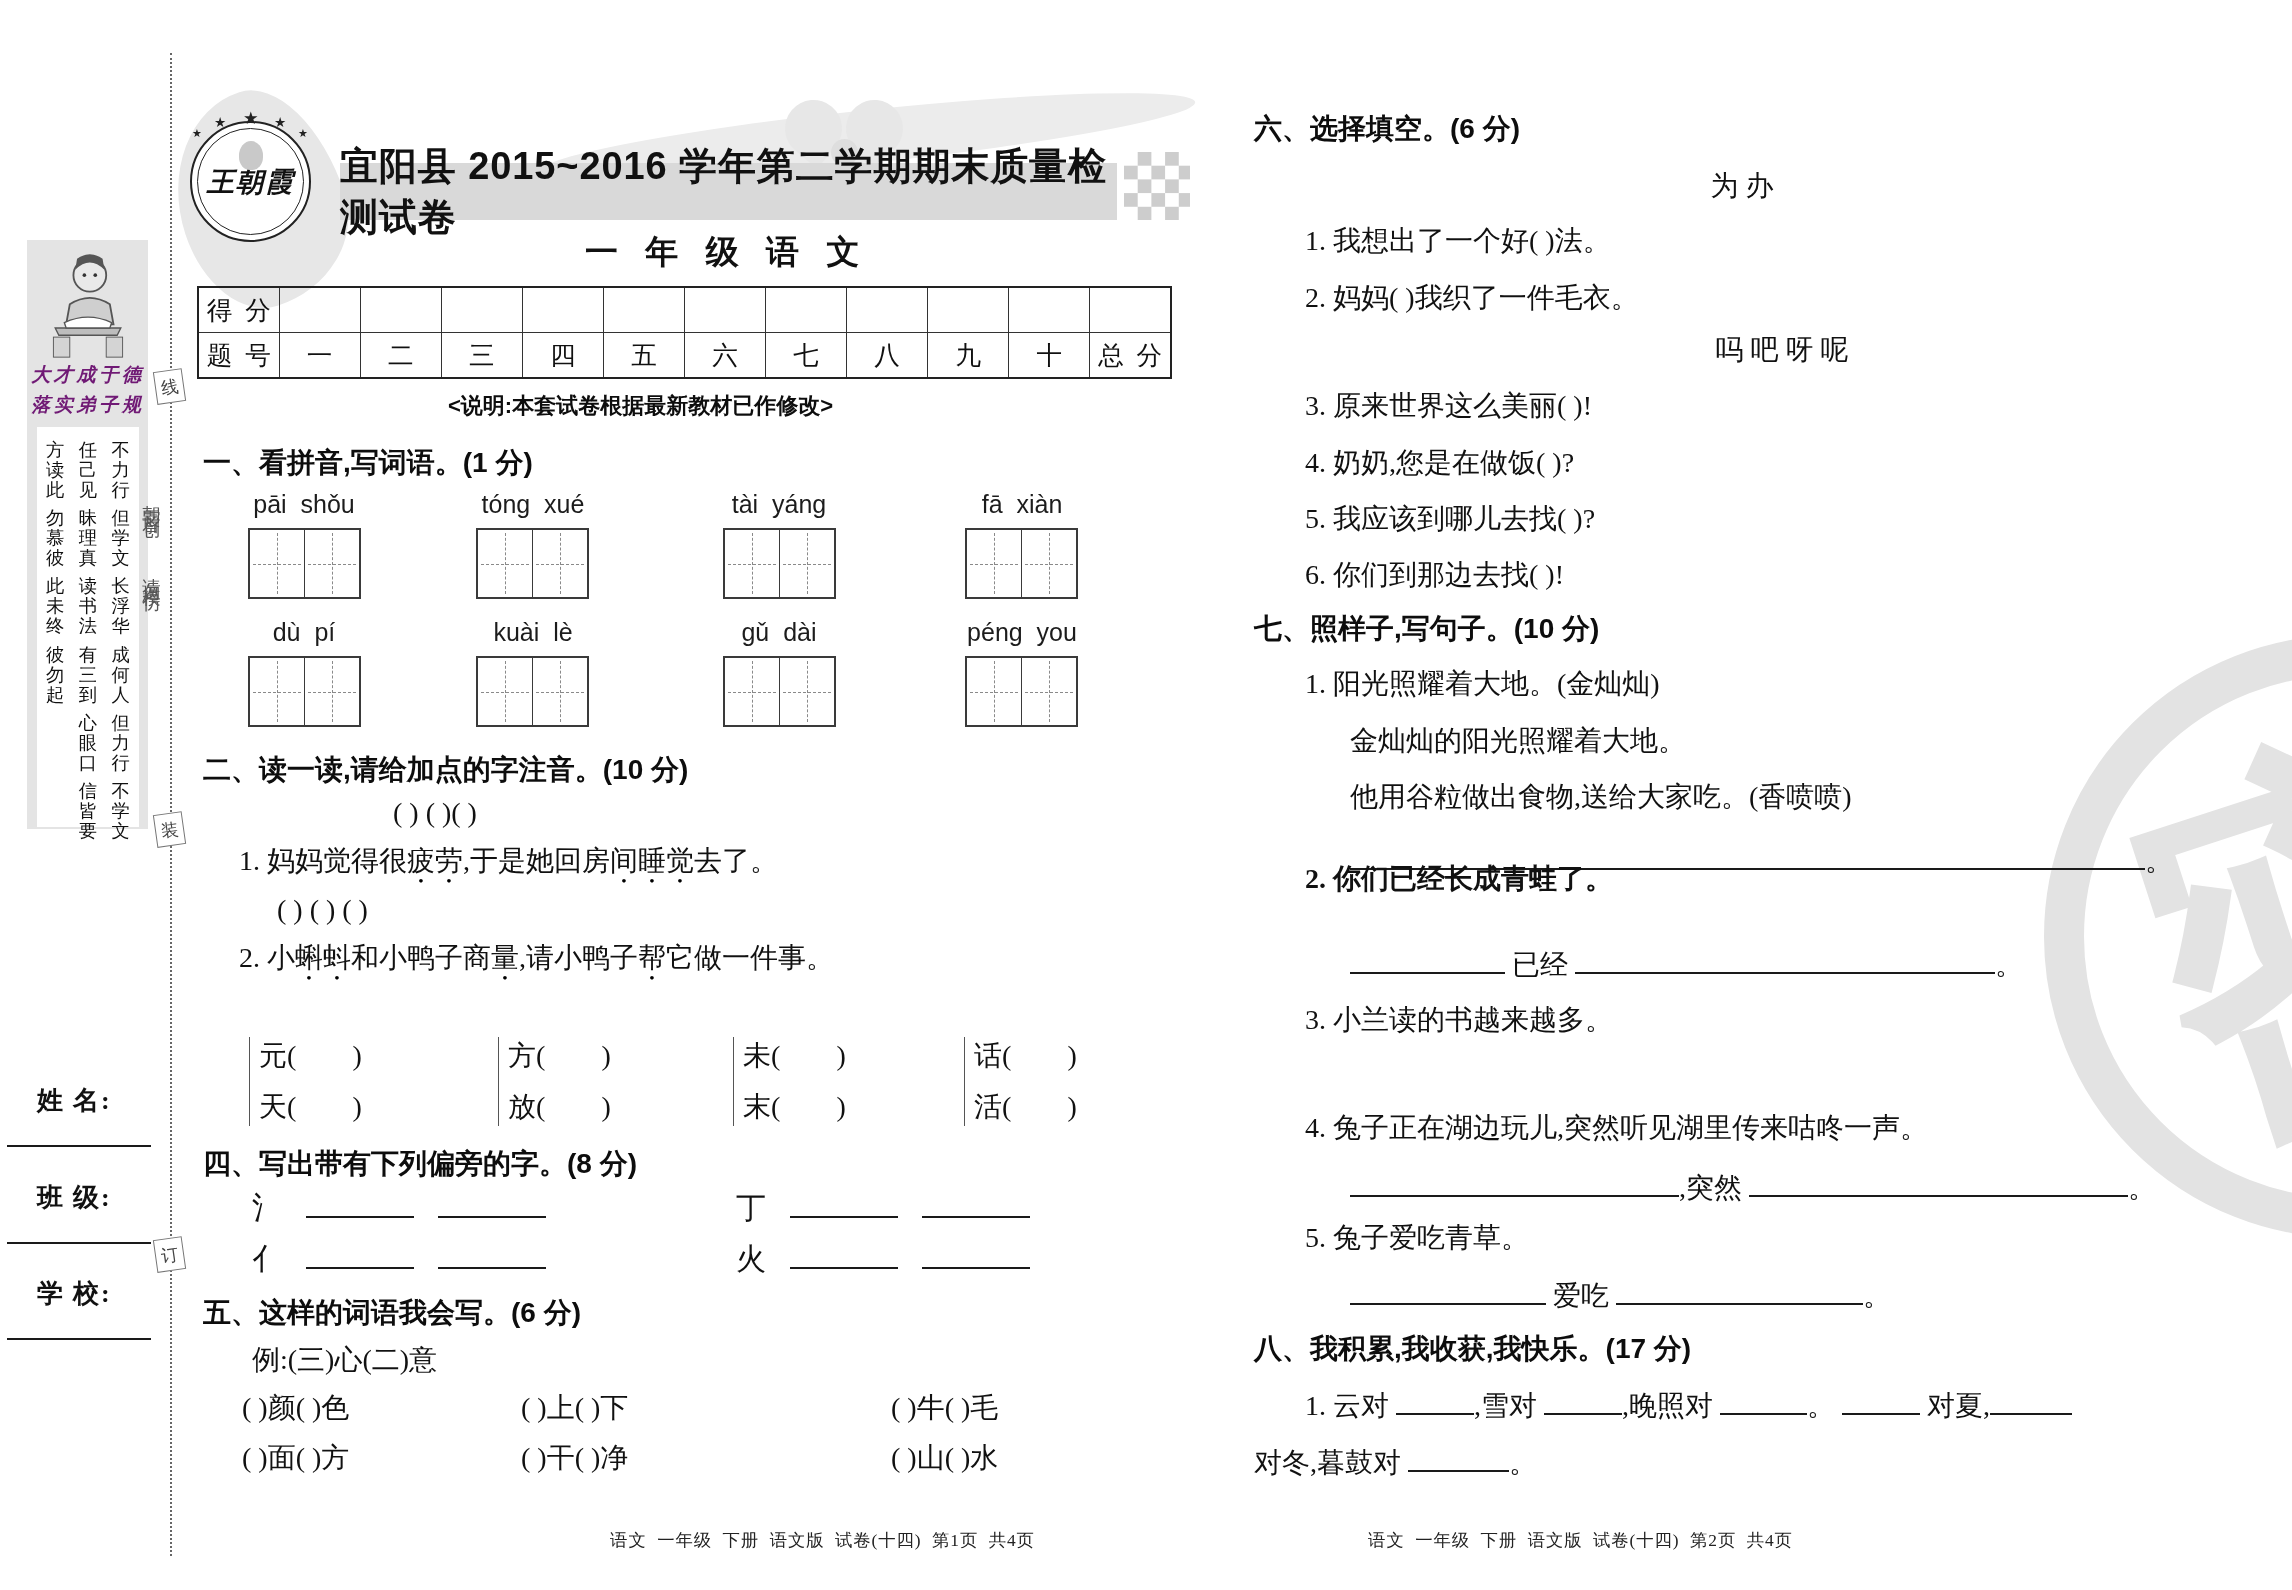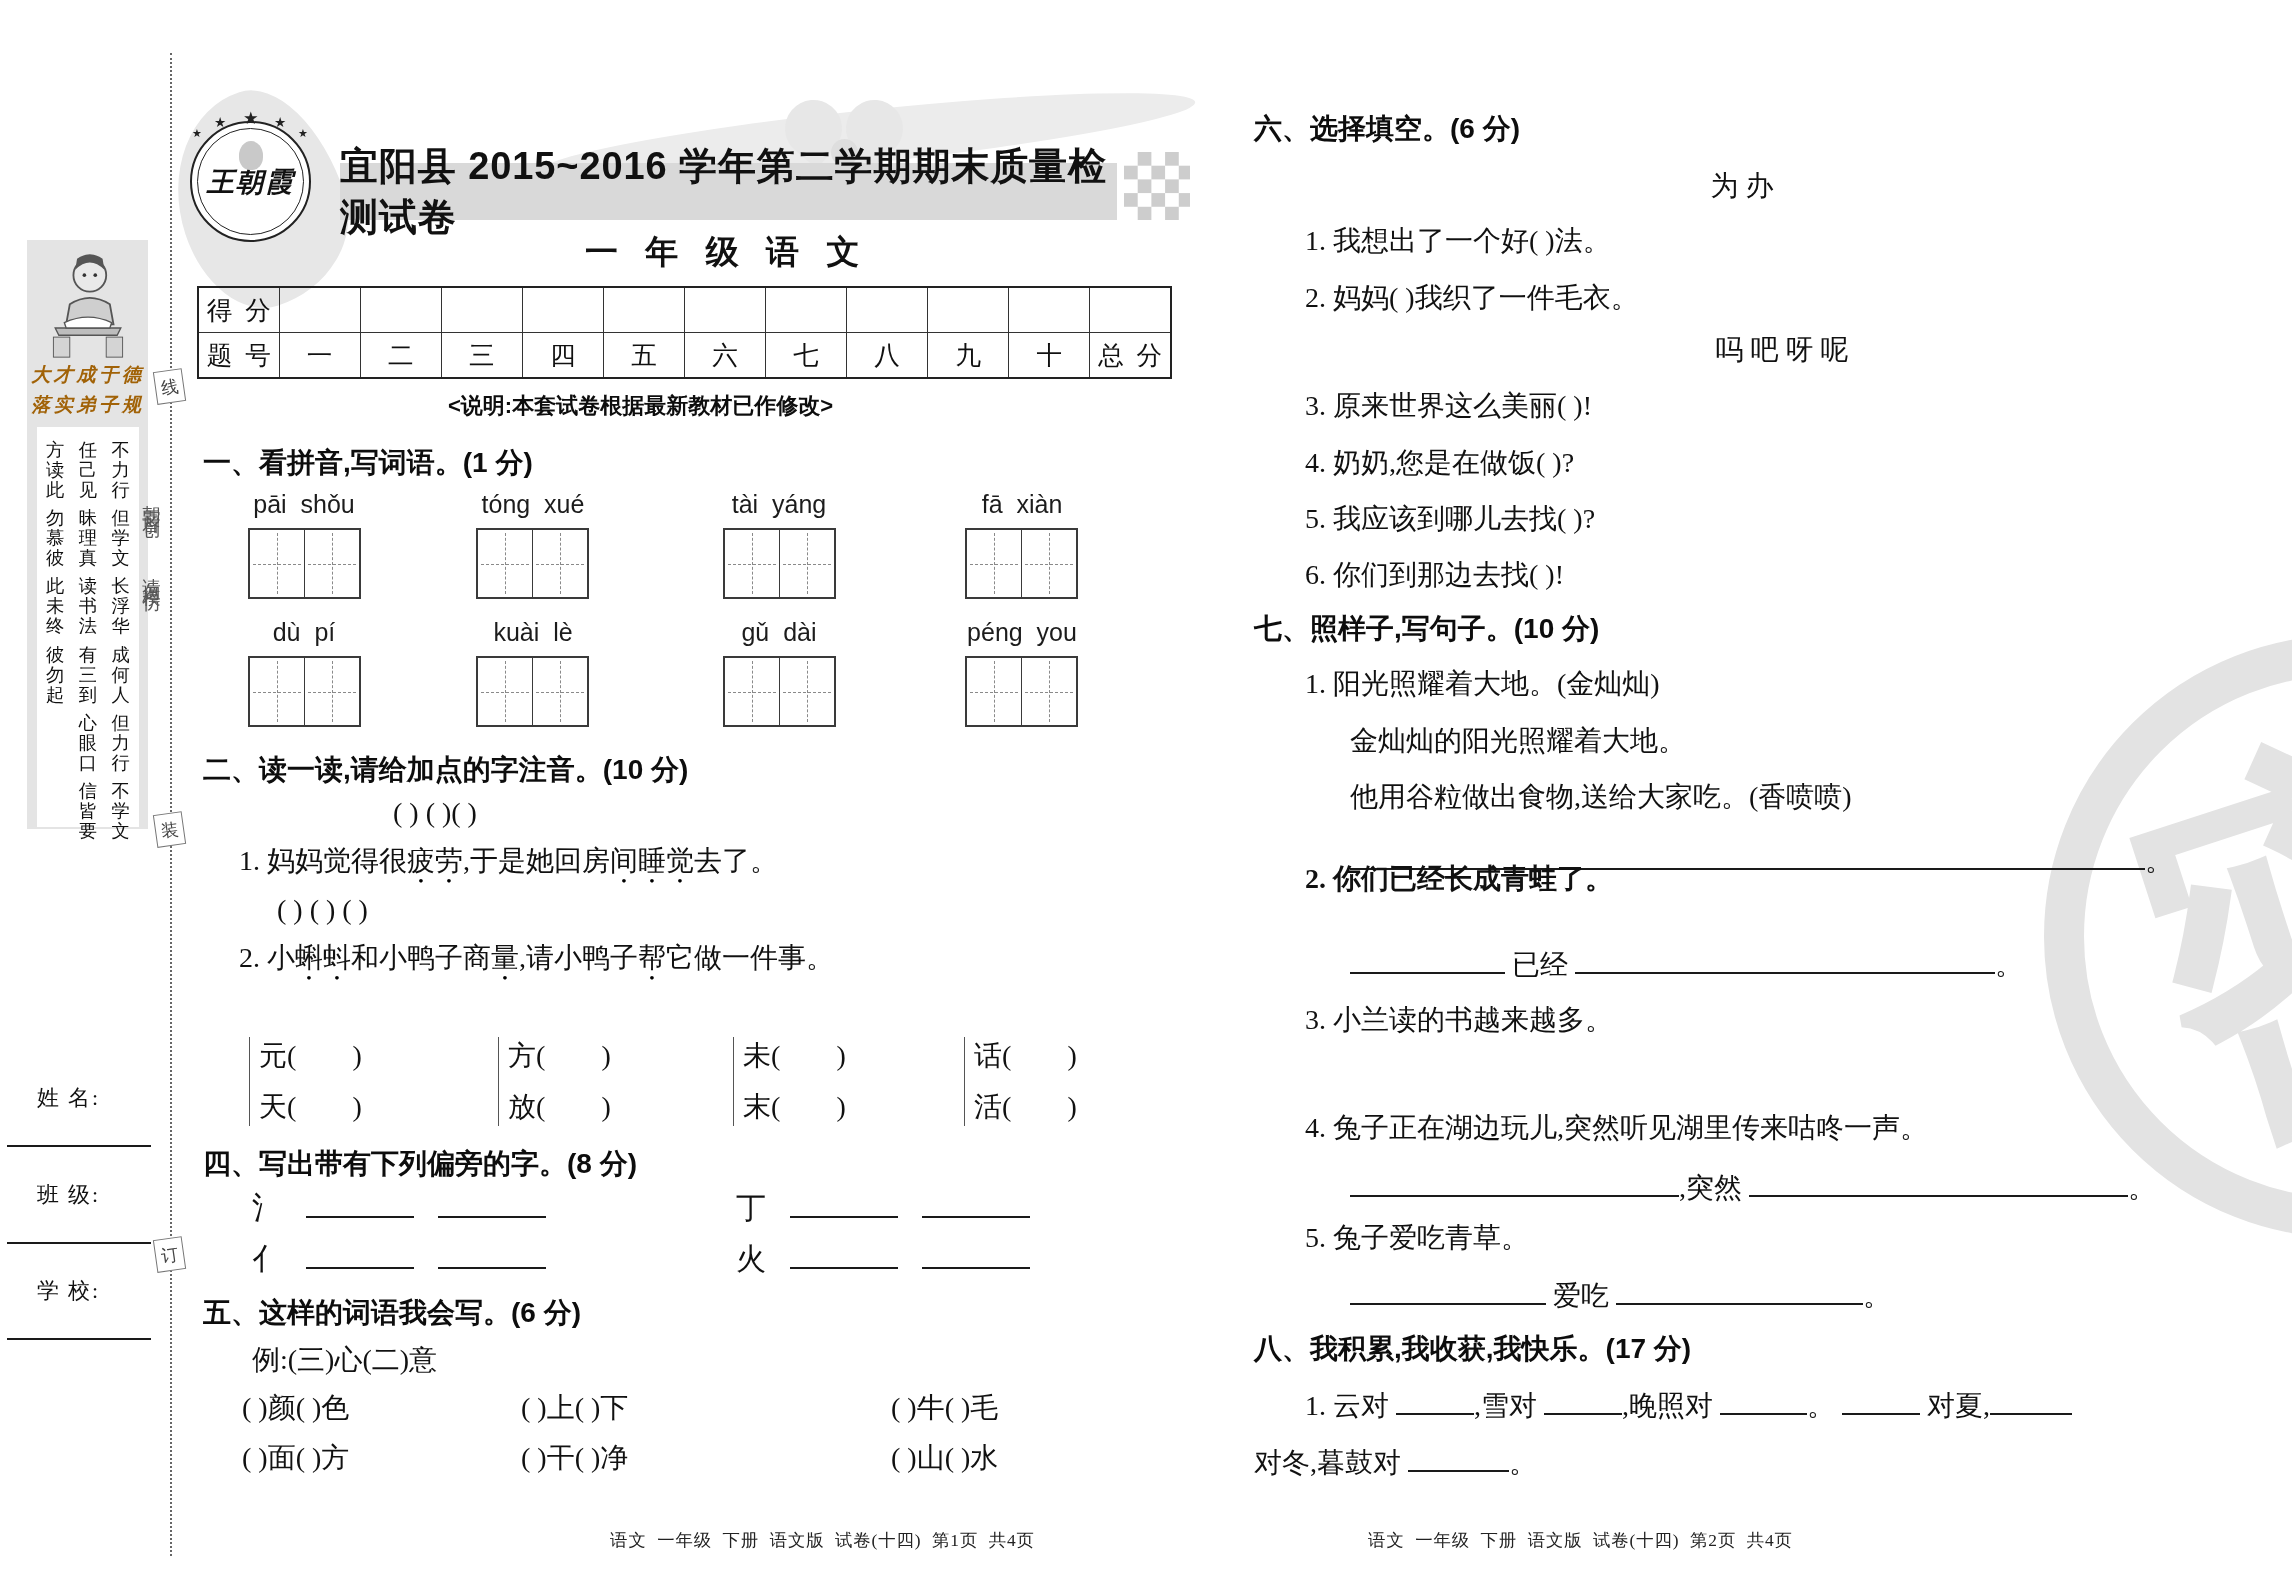--- a/index.html
+++ b/index.html
@@ -31,26 +31,26 @@
   .em{position:relative;display:inline-block;}
   .em::after{content:"•";position:absolute;left:50%;transform:translateX(-50%);bottom:-0.62em;font-size:0.55em;color:#000;}
   
   .blank{display:inline-block;border-bottom:2px solid #1a1a1a;height:27.4px;}
   
   .pairgrp{position:absolute;border-left:1.6px solid #555;padding-left:9.1px;display:flex;flex-direction:column;gap:12.8px;font-size:28px;white-space:pre;}
   
   .rule{position:absolute;border-bottom:2px solid #1a1a1a;}
   
   .sidebox{background:#e4e4e4;}
-  .motto{font-family:"Liberation Sans","DejaVu Sans",sans-serif;font-weight:bold;font-style:italic;font-size:19px;letter-spacing:3.7px;color:#a16207;white-space:nowrap;}
+  .motto{font-family:"Liberation Sans","DejaVu Sans",sans-serif;font-weight:bold;font-style:italic;font-size:19px;letter-spacing:3.7px;color:#701a75;white-space:nowrap;}
   .versebox{background:#ffffff;display:flex;justify-content:space-between;padding:12.8px 9.1px;box-sizing:border-box;}
   .vcol{display:flex;flex-direction:column;}
   .vgrp{display:flex;flex-direction:column;margin-bottom:8.2px;}
   .vgrp span{font-size:18.3px;line-height:20px;text-align:center;}
-  .fieldlbl{font-size:22px;font-weight:normal;letter-spacing:1.8px;white-space:nowrap;}
+  .fieldlbl{font-size:26px;font-weight:bold;letter-spacing:1.8px;white-space:nowrap;}
   .bindbox{position:absolute;width:27.4px;height:31px;border:1.3px solid #777;background:#fff;display:flex;align-items:center;justify-content:center;
            font-size:17.4px;color:#444;transform:rotate(-8deg);}
   .vtext{writing-mode:vertical-rl;text-orientation:upright;font-size:18.3px;letter-spacing:5.5px;color:#555;white-space:pre;}
   .dotline{border-left:2.4px dotted #666;}
   
   .wm{position:absolute;border-radius:50%;border:40px solid #e3e3e3;box-sizing:border-box;display:flex;align-items:center;justify-content:center;}
   .wm span{font-size:393px;font-weight:bold;color:#e3e3e3;font-family:"Liberation Sans","DejaVu Sans",sans-serif;transform:rotate(-18deg);}
   .footer{font-size:17.4px;color:#222;letter-spacing:0.9px;white-space:pre;text-align:center;}
   .logo-badge{border:2.7px solid #222;border-radius:50%;background:#fff;box-sizing:border-box;position:relative;}
   .logo-badge .inner{position:absolute;inset:4.6px;border:1.4px solid #222;border-radius:50%;display:flex;align-items:center;justify-content:center;}

